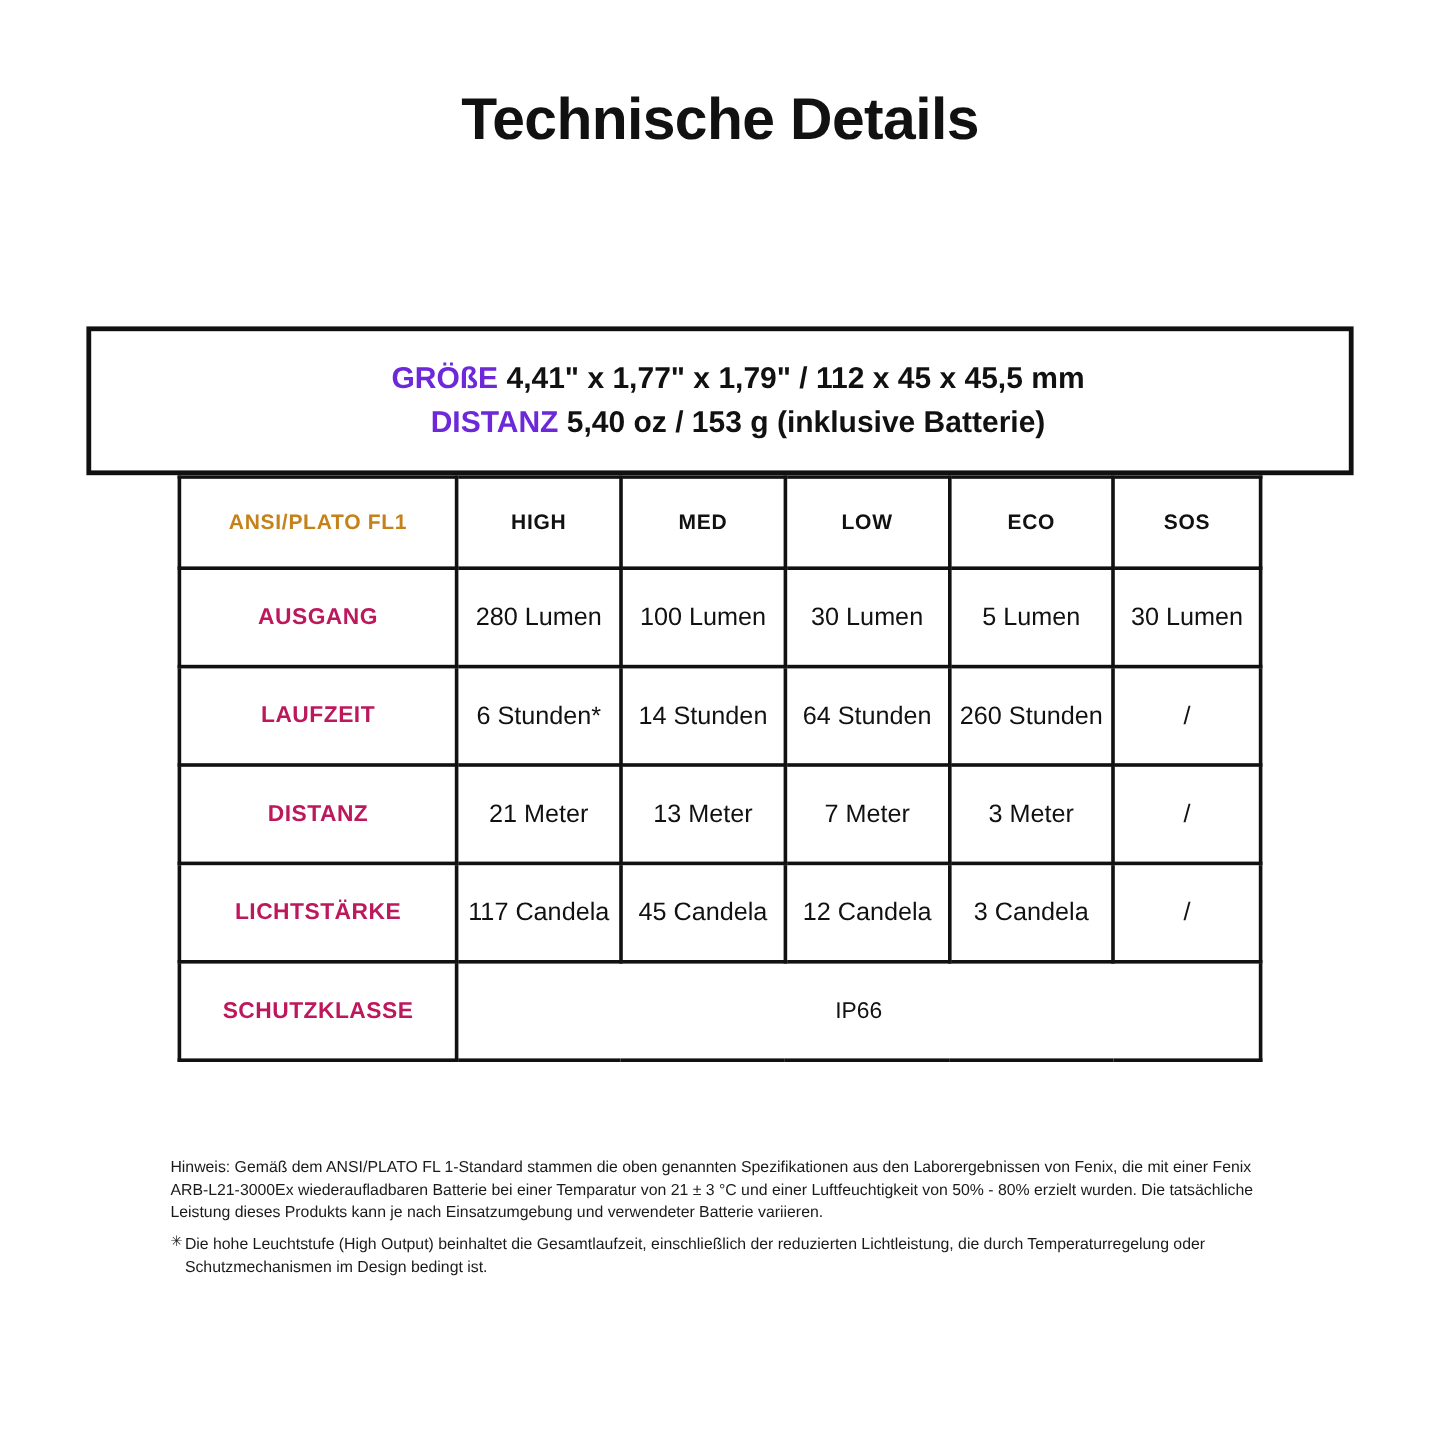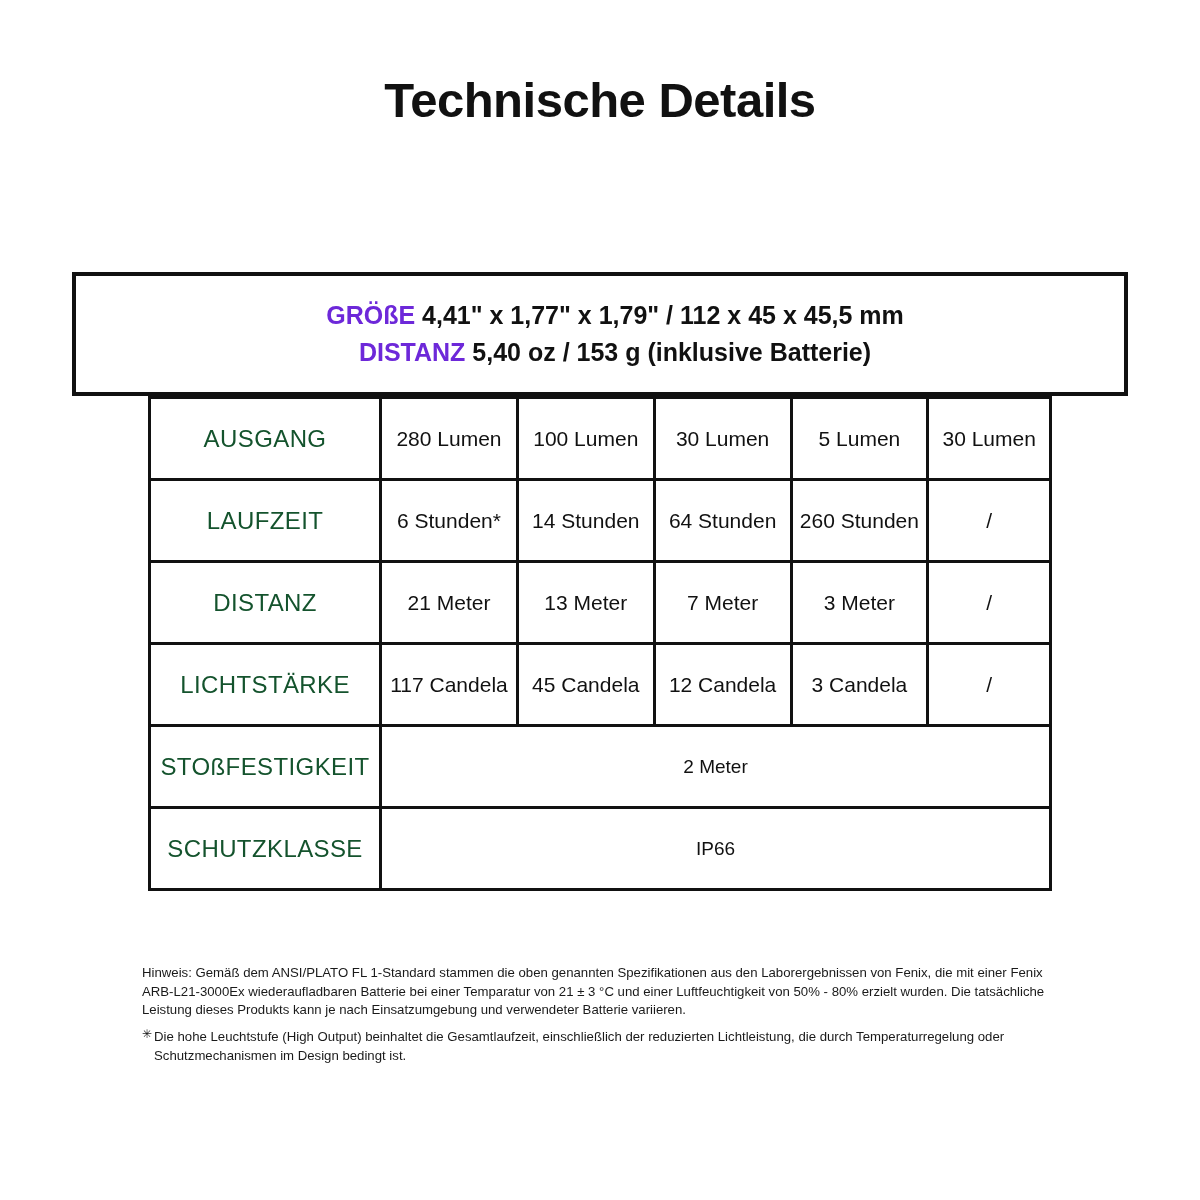--- a/index.html
+++ b/index.html
@@ -84,24 +84,24 @@
     letter-spacing: 0.6px;
   }
   .head-mode {
     color: #111111;
     font-weight: bold;
     font-size: 17.5px;
     letter-spacing: 0.6px;
   }
   tr.data-row td { height: 82px; }
   .row-label {
-    font-weight: normal;
-    font-size: 24px;
+    font-weight: bold;
+    font-size: 19px;
     letter-spacing: 0.4px;
-    color: #14532d;
+    color: #be185d;
   }
   .cell-val {
     font-size: 21px;
     color: #111111;
     font-weight: normal;
   }
   tr.wide-row td { height: 82px; }
   .wide-val {
     font-size: 19px;
     color: #111111;
@@ -151,20 +151,28 @@
     <table class="spec-table">
       <colgroup>
         <col class="col-row-label">
         <col class="col-mode">
         <col class="col-mode">
         <col class="col-mode">
         <col class="col-mode">
         <col class="col-sos">
       </colgroup>
       <tbody>
+        <tr class="head-row">
+          <td class="head-ansi">ANSI/PLATO FL1</td>
+          <td class="head-mode">HIGH</td>
+          <td class="head-mode">MED</td>
+          <td class="head-mode">LOW</td>
+          <td class="head-mode">ECO</td>
+          <td class="head-mode">SOS</td>
+        </tr>
 
         <tr class="data-row">
           <td class="row-label">AUSGANG</td>
           <td class="cell-val">280 Lumen</td>
           <td class="cell-val">100 Lumen</td>
           <td class="cell-val">30 Lumen</td>
           <td class="cell-val">5 Lumen</td>
           <td class="cell-val">30 Lumen</td>
         </tr>
 
@@ -188,24 +196,20 @@
 
         <tr class="data-row">
           <td class="row-label">LICHTSTÄRKE</td>
           <td class="cell-val">117 Candela</td>
           <td class="cell-val">45 Candela</td>
           <td class="cell-val">12 Candela</td>
           <td class="cell-val">3 Candela</td>
           <td class="cell-val">/</td>
         </tr>
 
-        <tr class="wide-row">
-          <td class="row-label">STOßFESTIGKEIT</td>
-          <td class="wide-val" colspan="5">2 Meter</td>
-        </tr>
 
         <tr class="wide-row">
           <td class="row-label">SCHUTZKLASSE</td>
           <td class="wide-val" colspan="5">IP66</td>
         </tr>
       </tbody>
     </table>
   </div>
 
   <div class="notes">

